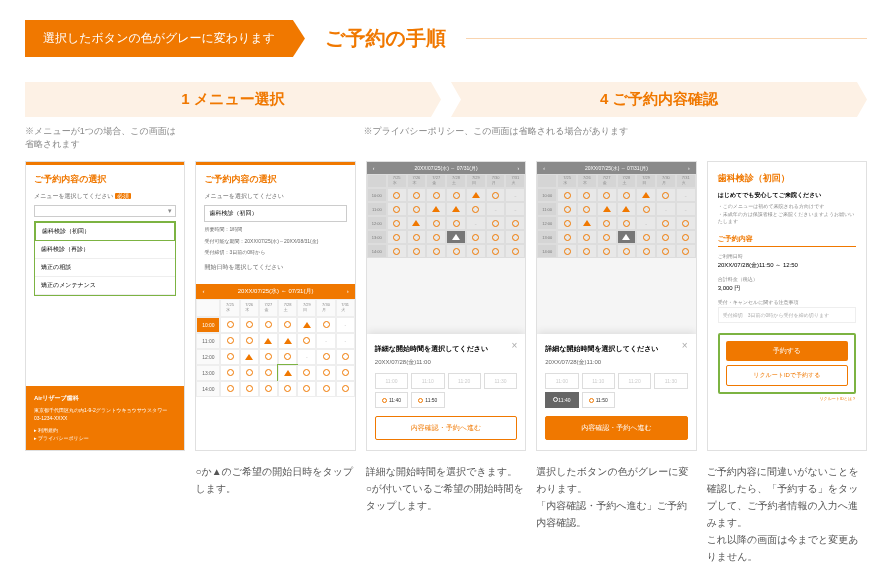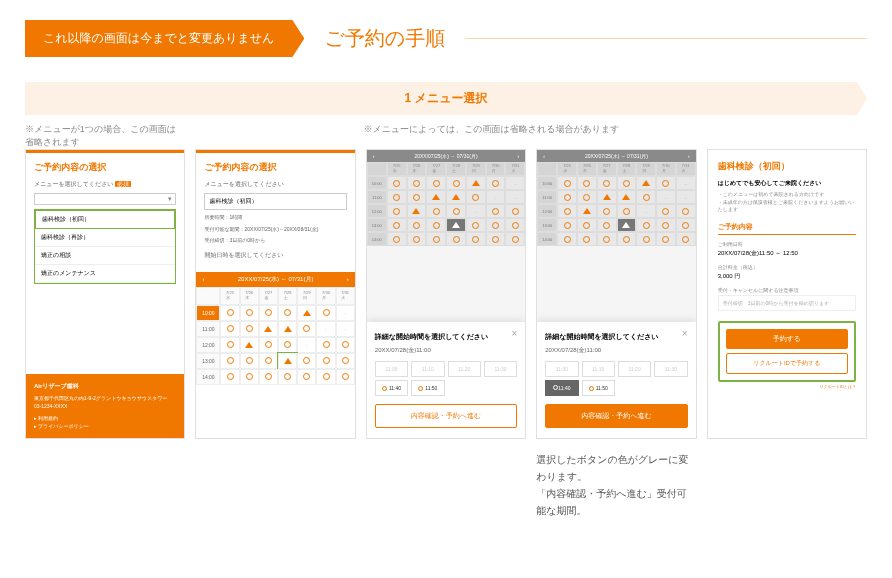--- a/index.html
+++ b/index.html
@@ -1,26 +1,26 @@
 <!DOCTYPE html>
 <html><head>
 <meta charset="utf-8">
 <style>
 *{margin:0;padding:0;box-sizing:border-box;font-family:"Hiragino Sans","Yu Gothic",sans-serif}
 body{background:#fff;padding:20px 25px;width:892px}
 .header{display:flex;align-items:center;gap:20px;margin-bottom:25px}
 .badge{background:#f07800;color:#fff;padding:10px 30px 10px 18px;font-size:12px;font-weight:500;clip-path:polygon(0 0,calc(100% - 12px) 0,100% 50%,calc(100% - 12px) 100%,0 100%)}
-.title{color:#f07800;font-size:20px;font-weight:400}
+.title{color:#f07800;font-size:20px;font-weight:700}
 .title-line{flex:1;height:1px;background:#f9d4af}
 .steps{display:flex;gap:10px;margin-bottom:8px}
-.step{flex:1;background:#fdf1e5;color:#f07800;padding:8px 0;text-align:center;font-size:12px;font-weight:600;clip-path:polygon(0 0,calc(100% - 10px) 0,100% 50%,calc(100% - 10px) 100%,0 100%,10px 50%)}
+.step{flex:1;background:#fdf1e5;color:#f07800;padding:8px 0;text-align:center;font-size:15px;font-weight:600;clip-path:polygon(0 0,calc(100% - 10px) 0,100% 50%,calc(100% - 10px) 100%,0 100%,10px 50%)}
 .step:first-child{clip-path:polygon(0 0,calc(100% - 10px) 0,100% 50%,calc(100% - 10px) 100%,0 100%)}
 .step-num{font-weight:700}
 .step-wide{flex:2.1}
-.notes{display:flex;gap:10px;font-size:9px;color:#888}
+.notes{display:flex;gap:10px;margin-bottom:10px;font-size:9px;color:#888}
 .note{flex:1}
 .note-wide{flex:2.1}
 .cards{display:flex;gap:10px}
 .card-col{flex:1;display:flex;flex-direction:column}
 .mock{border:1px solid #e0e0e0;height:290px;background:#fff;overflow:hidden;position:relative;font-size:7px}
 .caption{margin-top:12px;font-size:10px;color:#555;line-height:1.7}
 
 .m1-top{border-top:3px solid #f07800;padding:8px}
 .m1-title{color:#f07800;font-size:9px;font-weight:600;margin-bottom:6px}
 .m1-label{font-size:6px;color:#666;margin-bottom:4px}
@@ -76,33 +76,34 @@
 .m5-note{border:1px solid #eee;padding:4px;font-size:5px;color:#aaa;margin-bottom:10px}
 .m5-btns{border:2px solid #7cb342;padding:6px;border-radius:2px}
 .m5-b1{background:#f07800;color:#fff;text-align:center;padding:5px;font-size:7px;margin-bottom:4px;border-radius:2px}
 .m5-b2{border:1px solid #f07800;color:#f07800;text-align:center;padding:5px;font-size:6px;border-radius:2px}
 .m5-rec{text-align:right;font-size:4px;color:#f07800;margin-top:2px}
 </style>
 </head>
 <body>
 
 <div class="header">
-  <div class="badge">これ以降の画面は今までと変更ありません</div>
+  <div class="badge">選択したボタンの色がグレーに変わります</div>
   <div class="title">ご予約の手順</div>
   <div class="title-line"></div>
 </div>
 
 <div class="steps">
   <div class="step"><span class="step-num">1</span> <span>メニュー選択</span></div>
+  <div class="step"><span class="step-num">4</span> <span>ご予約内容確認</span></div>
 </div>
 
 <div class="notes">
   <div class="note">※メニューが1つの場合、この画面は省略されます</div>
   <div class="note"></div>
-  <div class="note note-wide">※メニューによっては、この画面は省略される場合があります</div>
+  <div class="note note-wide">※プライバシーポリシー、この画面は省略される場合があります</div>
   <div class="note"></div>
 </div>
 
 <div class="cards">
 
   <div class="card-col">
     <div class="mock">
       <div class="m1-top">
         <div class="m1-title">ご予約内容の選択</div>
         <div class="m1-label"><span>メニューを選択してください</span> <span style="background:#f07800;color:#fff;padding:0 2px;border-radius:1px">必須</span></div>
@@ -254,20 +255,21 @@
             <span class="circ"></span>
           </div>
           <div class="m2-cell">
             <span class="circ"></span>
           </div>
           <div class="m2-cell">
             <span class="circ"></span>
           </div>
         </div>
     </div>
+    <div class="caption">○か▲のご希望の開始日時をタップします。</div>
   </div>
 
   <div class="card-col">
     <div class="mock m3">
       <div class="m3-head">
         <span>‹</span>
           <span>20XX/07/25(水) ～ 07/31(月)</span>
           <span>›</span>
       </div>
       <div class="m3-cal" id="cal3">
@@ -404,20 +406,22 @@
               <span>11:40</span>
             </div>
           <div class="m3-slot on">
               <span class="sc"></span>
               <span>11:50</span>
             </div>
         </div>
         <div class="m3-btn">内容確認・予約へ進む</div>
       </div>
     </div>
+    <div class="caption" style="white-space:pre-line">詳細な開始時間を選択できます。
+○が付いているご希望の開始時間をタップします。</div>
   </div>
 
   <div class="card-col">
     <div class="mock m3">
       <div class="m3-head">
         <span>‹</span>
           <span>20XX/07/25(水) ～ 07/31(月)</span>
           <span>›</span>
       </div>
       <div class="m3-cal" id="cal4">
@@ -552,21 +556,21 @@
           <div class="m3-slot sel"><span class="sc"></span><span>11:40</span></div>
           <div class="m3-slot on">
               <span class="sc"></span>
               <span>11:50</span>
             </div>
         </div>
         <div class="m3-btn fill">内容確認・予約へ進む</div>
       </div>
     </div>
     <div class="caption" style="white-space:pre-line">選択したボタンの色がグレーに変わります。
-「内容確認・予約へ進む」受付可能な期間。</div>
+「内容確認・予約へ進む」ご予約内容確認。</div>
   </div>
 
   <div class="card-col">
     <div class="mock">
       <div class="m5">
         <div class="m5-title">歯科検診（初回）</div>
         <div class="m5-sub">はじめてでも安心してご来院ください</div>
         <div class="m5-txt" style="white-space:pre-line">・このメニューは初めて来院される方向けです
 ・未成年の方は保護者様とご来院くださいますようお願いいたします</div>
         <div class="m5-sec">ご予約内容</div>
@@ -576,14 +580,16 @@
         <div class="m5-val">3,000 円</div>
         <div class="m5-lbl">受付・キャンセルに関する注意事項</div>
         <div class="m5-note">受付締切　3日前の0時から受付を締め切ります</div>
         <div class="m5-btns">
           <div class="m5-b1">予約する</div>
           <div class="m5-b2">リクルートIDで予約する</div>
         </div>
         <div class="m5-rec">リクルートIDとは？</div>
       </div>
     </div>
+    <div class="caption" style="white-space:pre-line">ご予約内容に間違いがないことを確認したら、「予約する」をタップして、ご予約者情報の入力へ進みます。
+これ以降の画面は今までと変更ありません。</div>
   </div>
 </div>
 
 </body></html>

